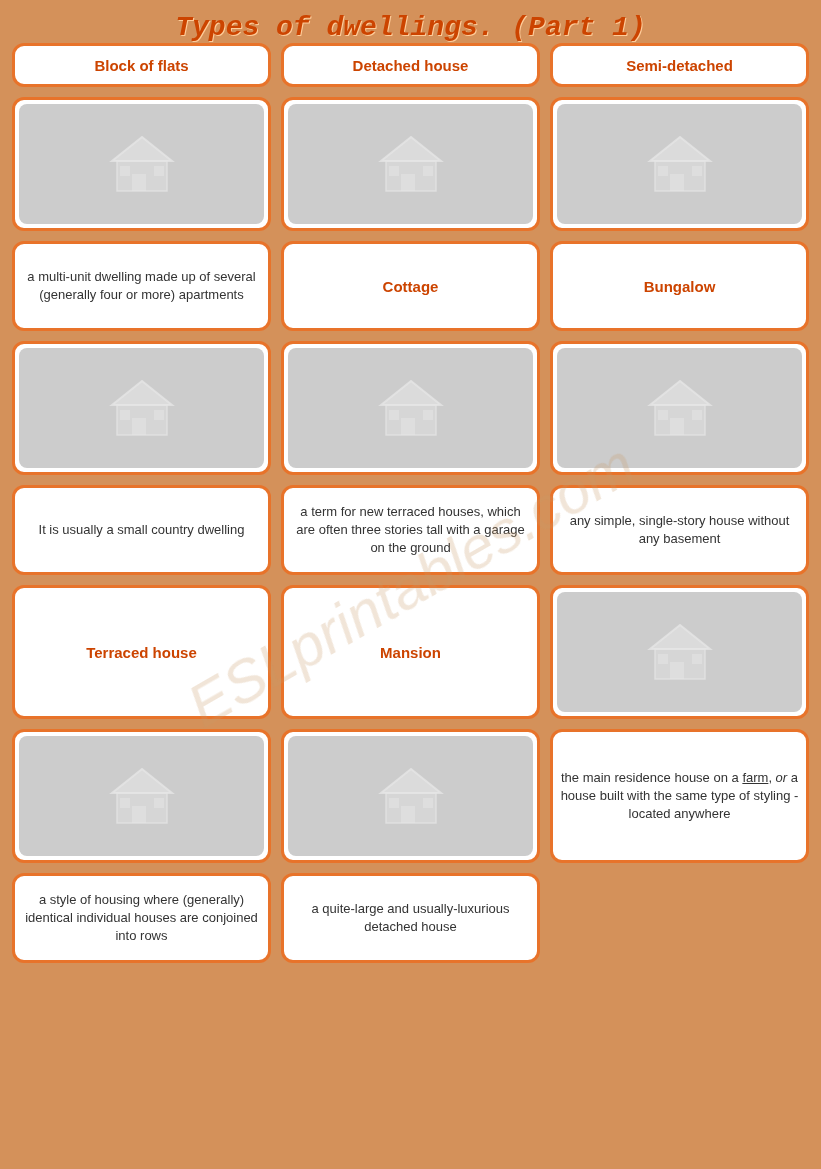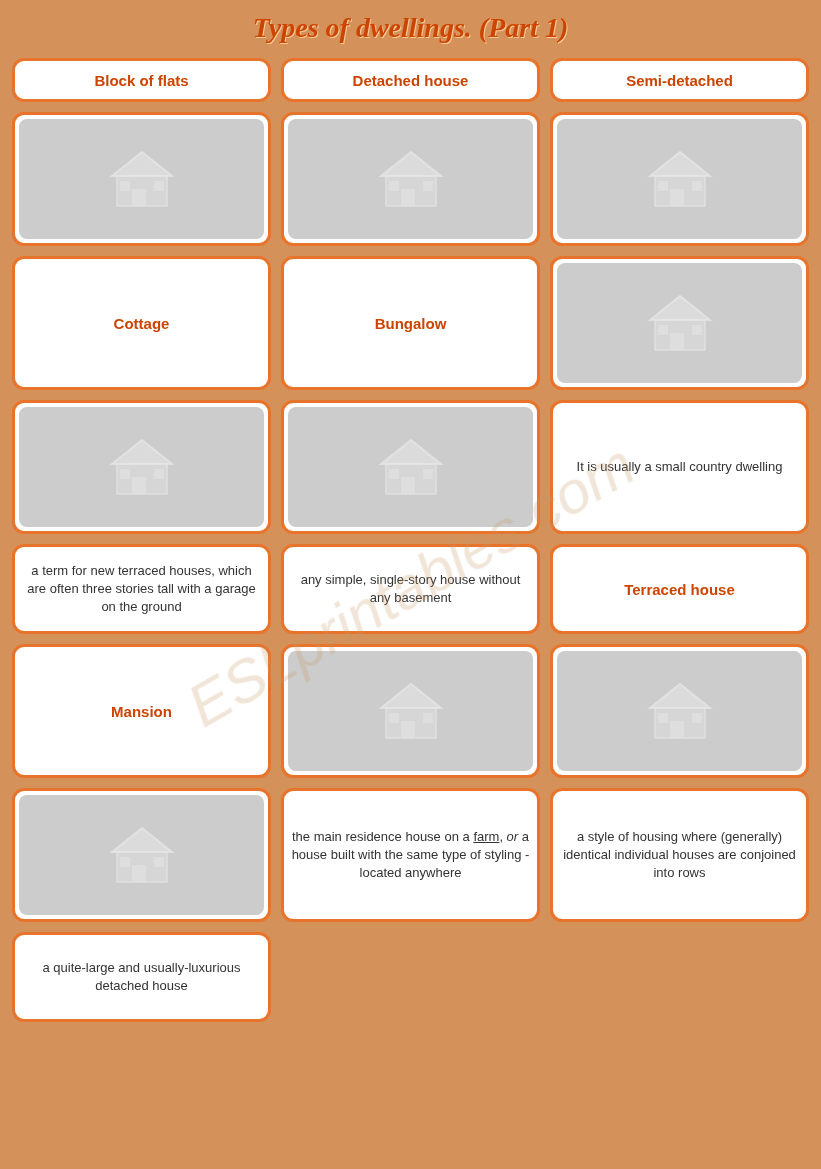--- a/index.html
+++ b/index.html
@@ -11,23 +11,22 @@
       font-family: Arial, sans-serif;
       padding: 12px;
     }
 
     .page-title {
       text-align: center;
       font-size: 28px;
       font-weight: bold;
       color: #cc4400;
       font-style: italic;
-      margin-bottom: 14px;
       text-shadow: 1px 1px 0 #ffcc99;
-      font-family: Liberation Serif, serif;
+      font-family: Liberation Mono, monospace;
     }
 
     .grid {
       display: grid;
       grid-template-columns: repeat(3, 1fr);
       gap: 10px;
     }
 
     .cell {
       background: #fff;
@@ -151,20 +150,23 @@
       <div class="img-placeholder img-semi">
         <svg width="80" height="70" viewBox="0 0 80 70" style="opacity:0.5">
           <polygon points="40,8 10,32 70,32" fill="rgba(255,255,255,0.6)" stroke="rgba(255,255,255,0.8)" stroke-width="2"></polygon>
           <rect x="15" y="32" width="50" height="30" fill="rgba(255,255,255,0.4)" stroke="rgba(255,255,255,0.7)" stroke-width="1.5"></rect>
           <rect x="30" y="45" width="14" height="17" fill="rgba(255,255,255,0.5)"></rect>
           <rect x="18" y="37" width="10" height="10" fill="rgba(255,255,255,0.5)"></rect>
           <rect x="52" y="37" width="10" height="10" fill="rgba(255,255,255,0.5)"></rect>
         </svg>
       </div>
     </div>
+    <div class="cell desc-cell">
+      <p class="desc-text">a multi-unit dwelling made up of several (generally four or more) apartments</p>
+    </div>
     <div class="cell label-cell">
       <span class="cell-label">Cottage</span>
     </div>
     <div class="cell label-cell">
       <span class="cell-label">Bungalow</span>
     </div>
     <div class="cell image-cell">
       <div class="img-placeholder img-cottage">
         <svg width="80" height="70" viewBox="0 0 80 70" style="opacity:0.5">
           <polygon points="40,8 10,32 70,32" fill="rgba(255,255,255,0.6)" stroke="rgba(255,255,255,0.8)" stroke-width="2"></polygon>

